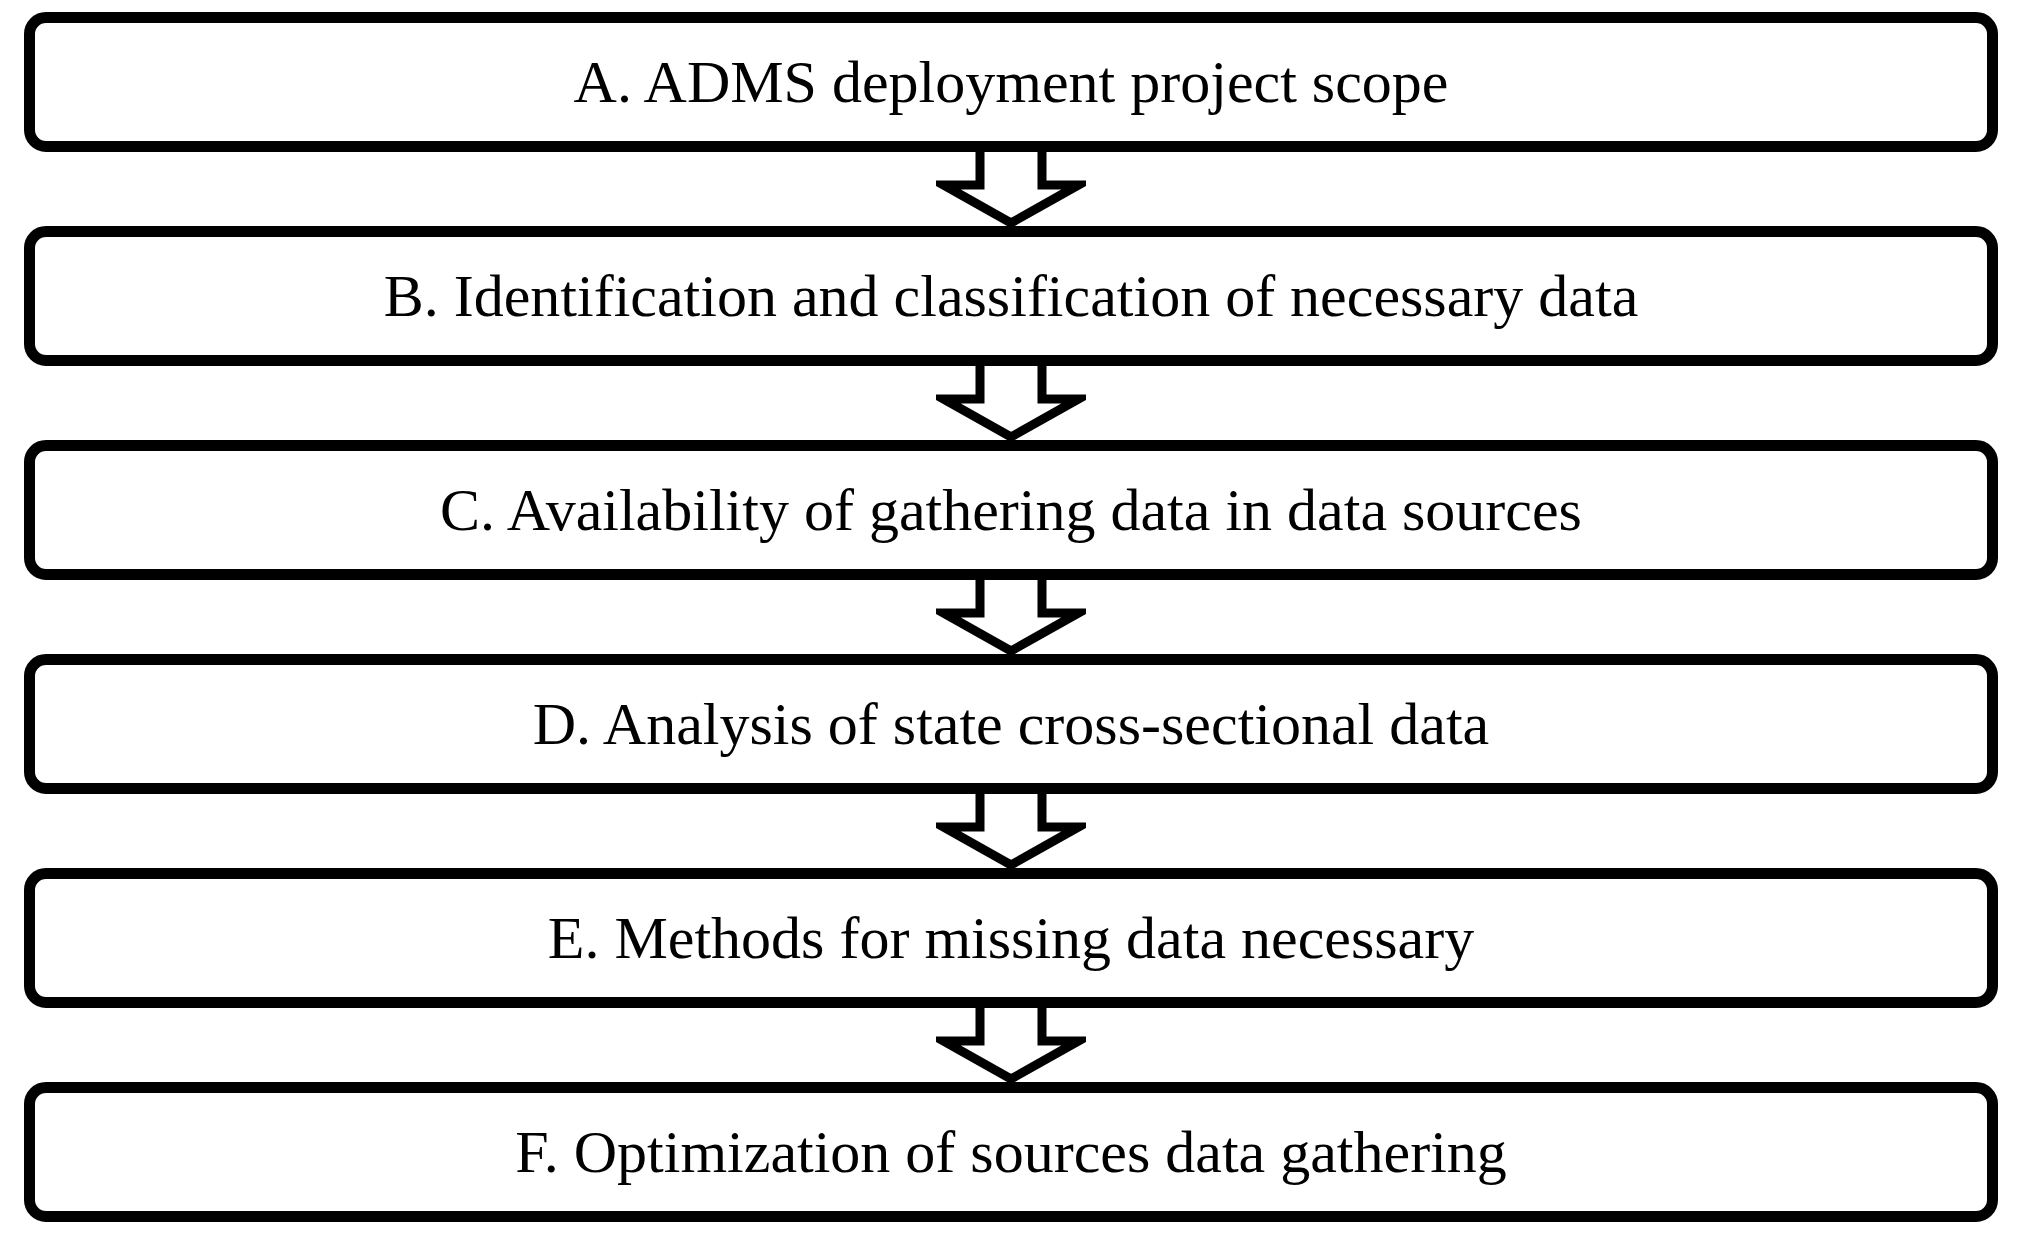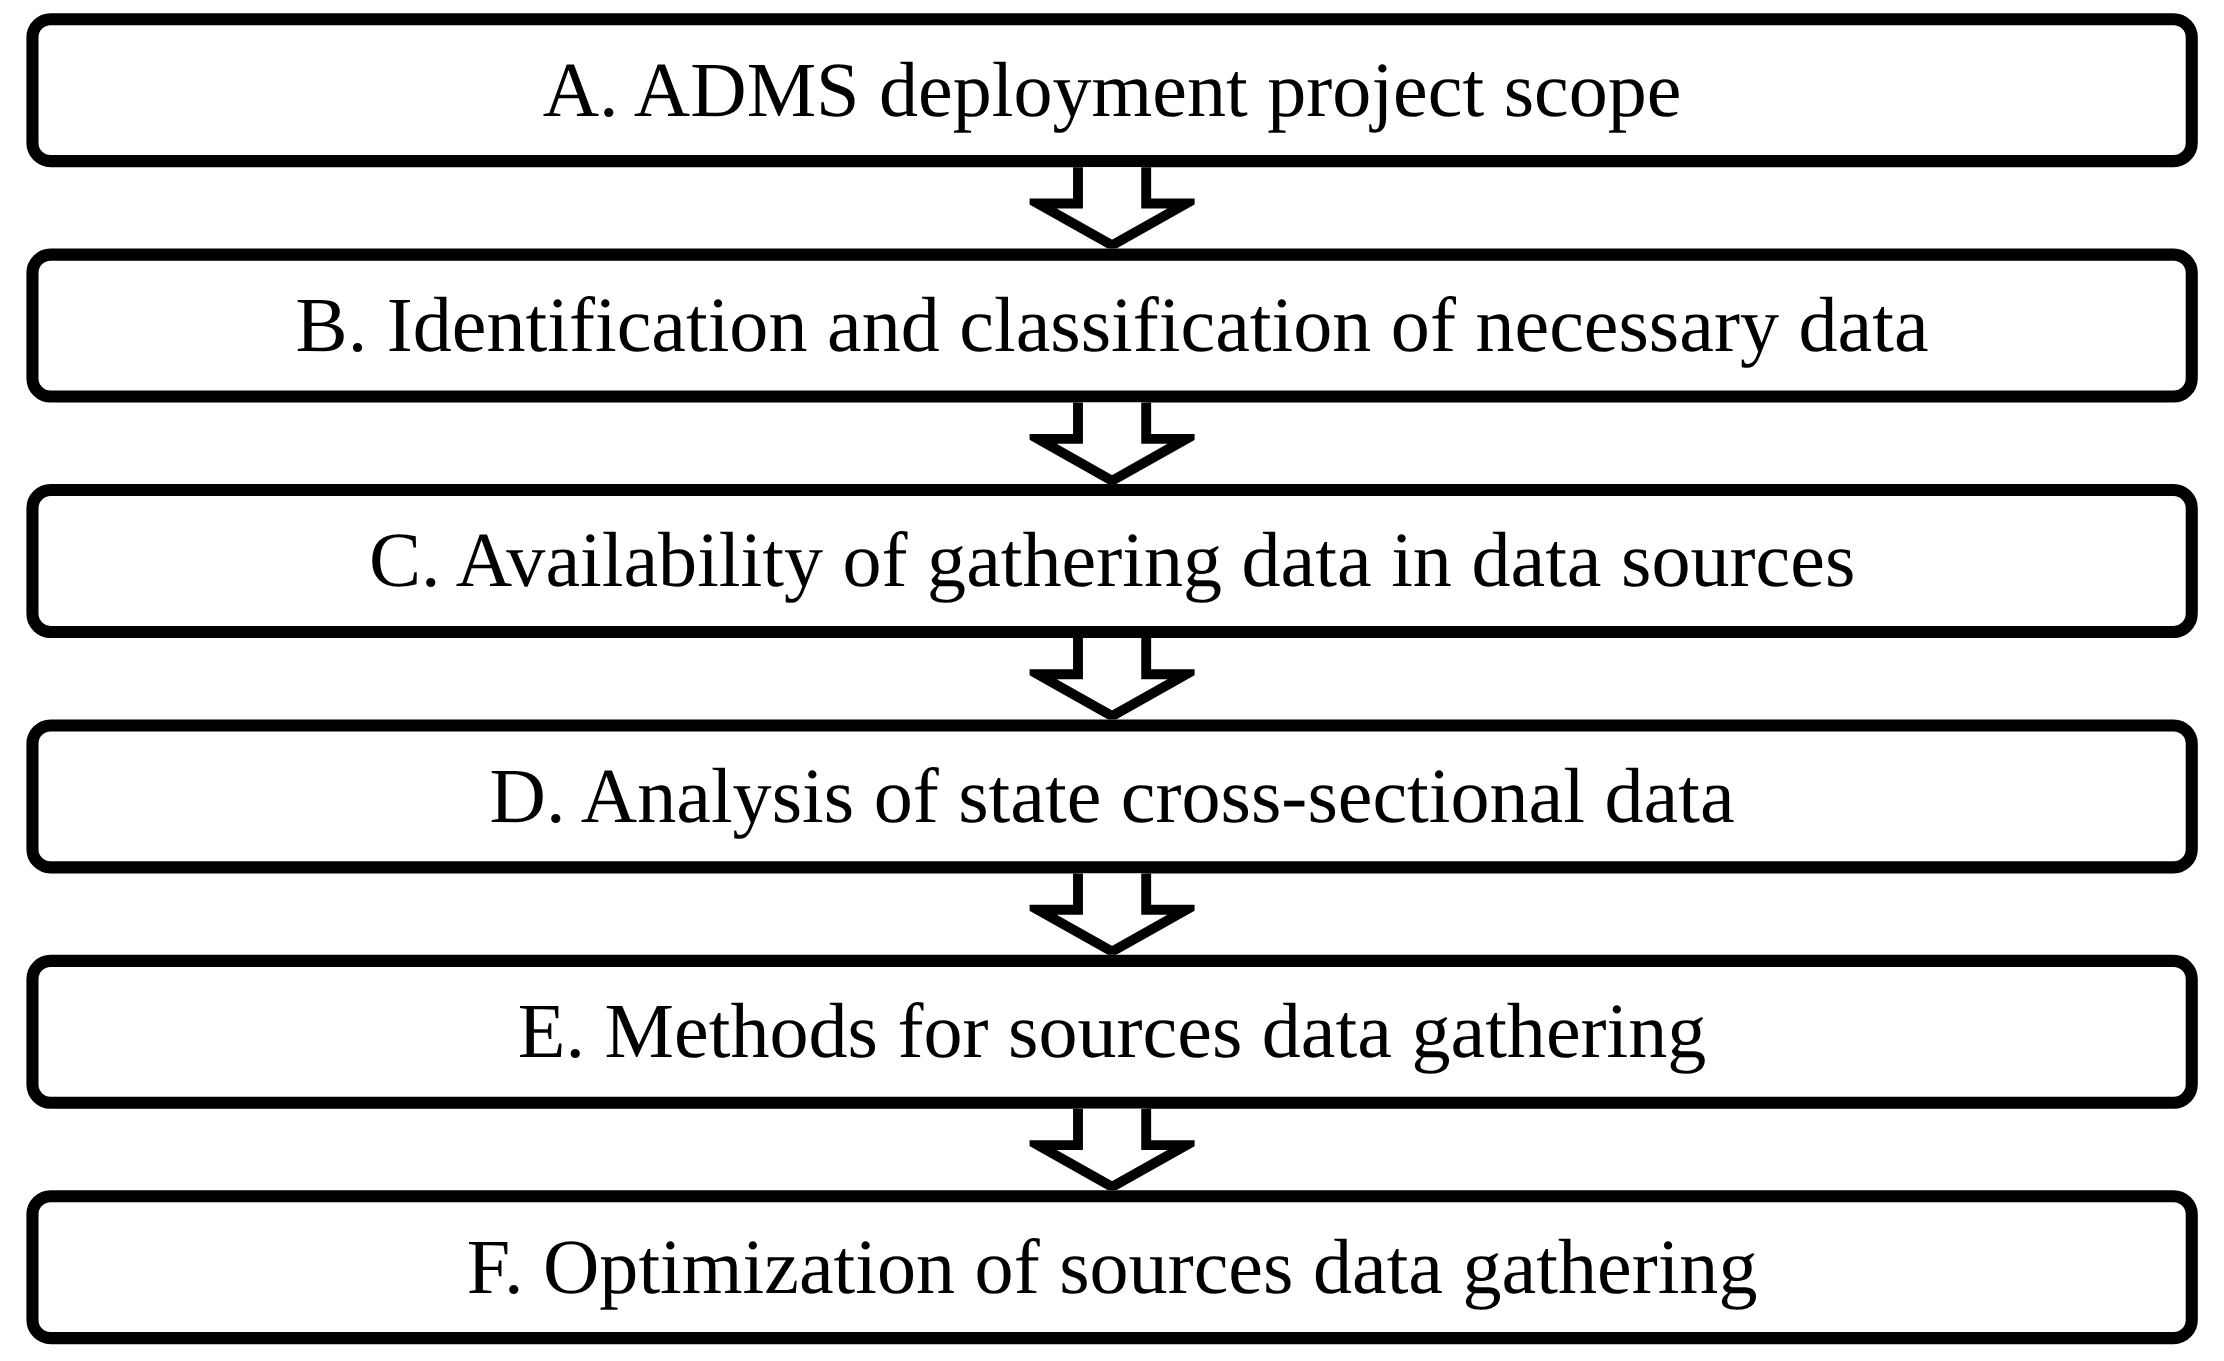--- a/index.html
+++ b/index.html
@@ -28,21 +28,21 @@
   .flow-box {
     height: 140px;
     margin: 0 24px;
     border: 11px solid #000000;
     border-radius: 22px;
     background: #ffffff;
     display: flex;
     align-items: center;
     justify-content: center;
     white-space: nowrap;
-    font-size: 71px;
+    font-size: 60px;
     line-height: 1;
     color: #000000;
     letter-spacing: 0px;
   }
 
   .flow-arrow {
     display: block;
     width: 150px;
     height: 74px;
     margin: 0 auto;
@@ -88,21 +88,21 @@
 
     <div class="flow-box">
       <span>D. Analysis of state cross-sectional data</span>
     </div>
 
     <svg class="flow-arrow" viewBox="0 0 150 74" xmlns="http://www.w3.org/2000/svg" aria-hidden="true">
       <polygon points="44,-8 44,33 7.5,33 75,71 142.5,33 106,33 106,-8"></polygon>
     </svg>
 
     <div class="flow-box">
-      <span>E. Methods for sources data gathering</span>
+      <span>E. Methods for missing data necessary</span>
     </div>
 
     <svg class="flow-arrow" viewBox="0 0 150 74" xmlns="http://www.w3.org/2000/svg" aria-hidden="true">
       <polygon points="44,-8 44,33 7.5,33 75,71 142.5,33 106,33 106,-8"></polygon>
     </svg>
 
     <div class="flow-box">
       <span>F. Optimization of sources data gathering</span>
     </div>
 

